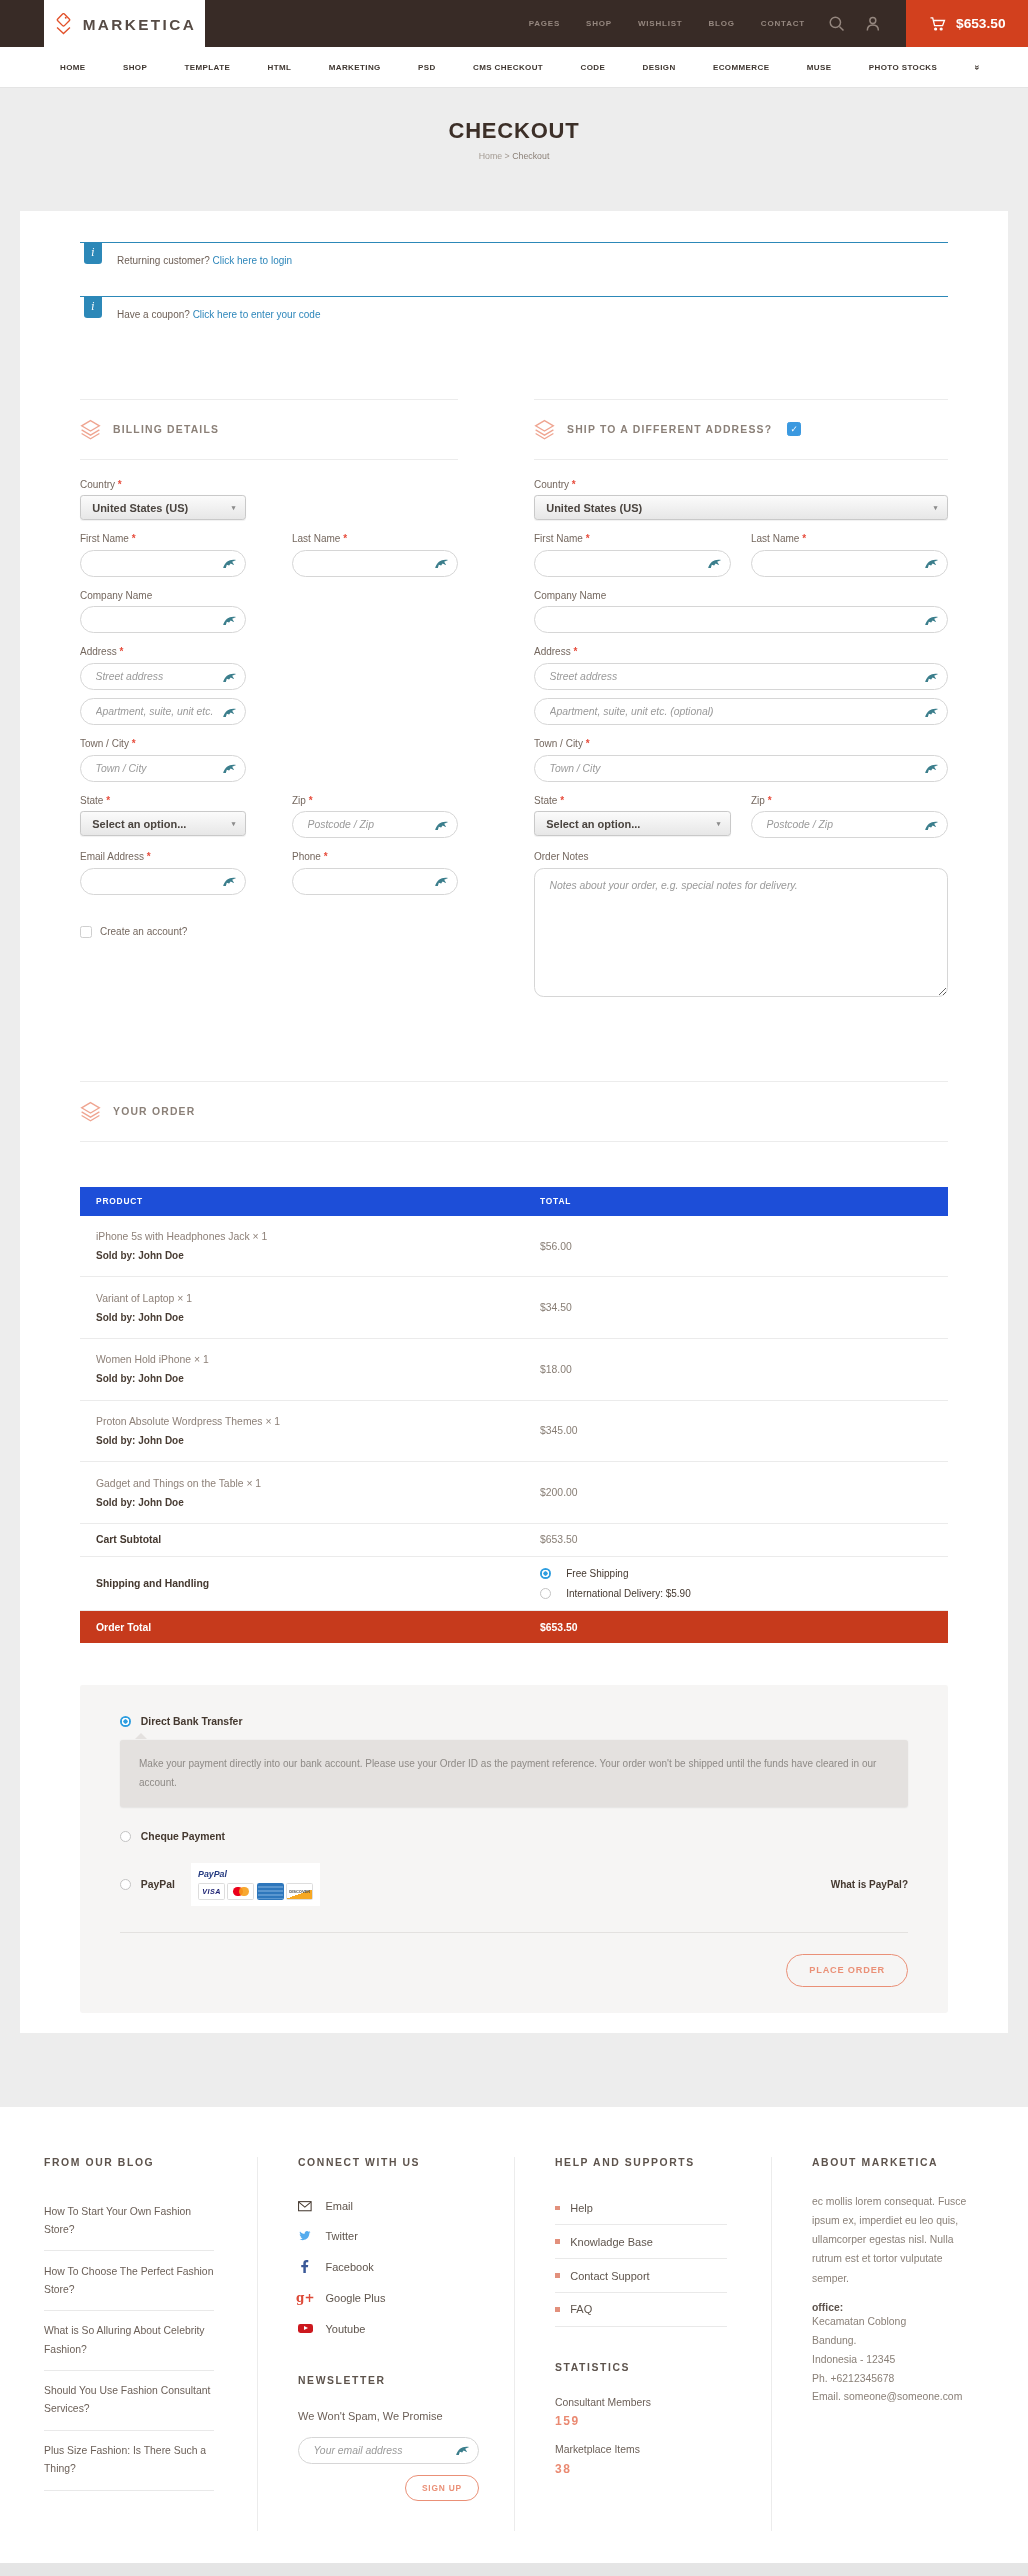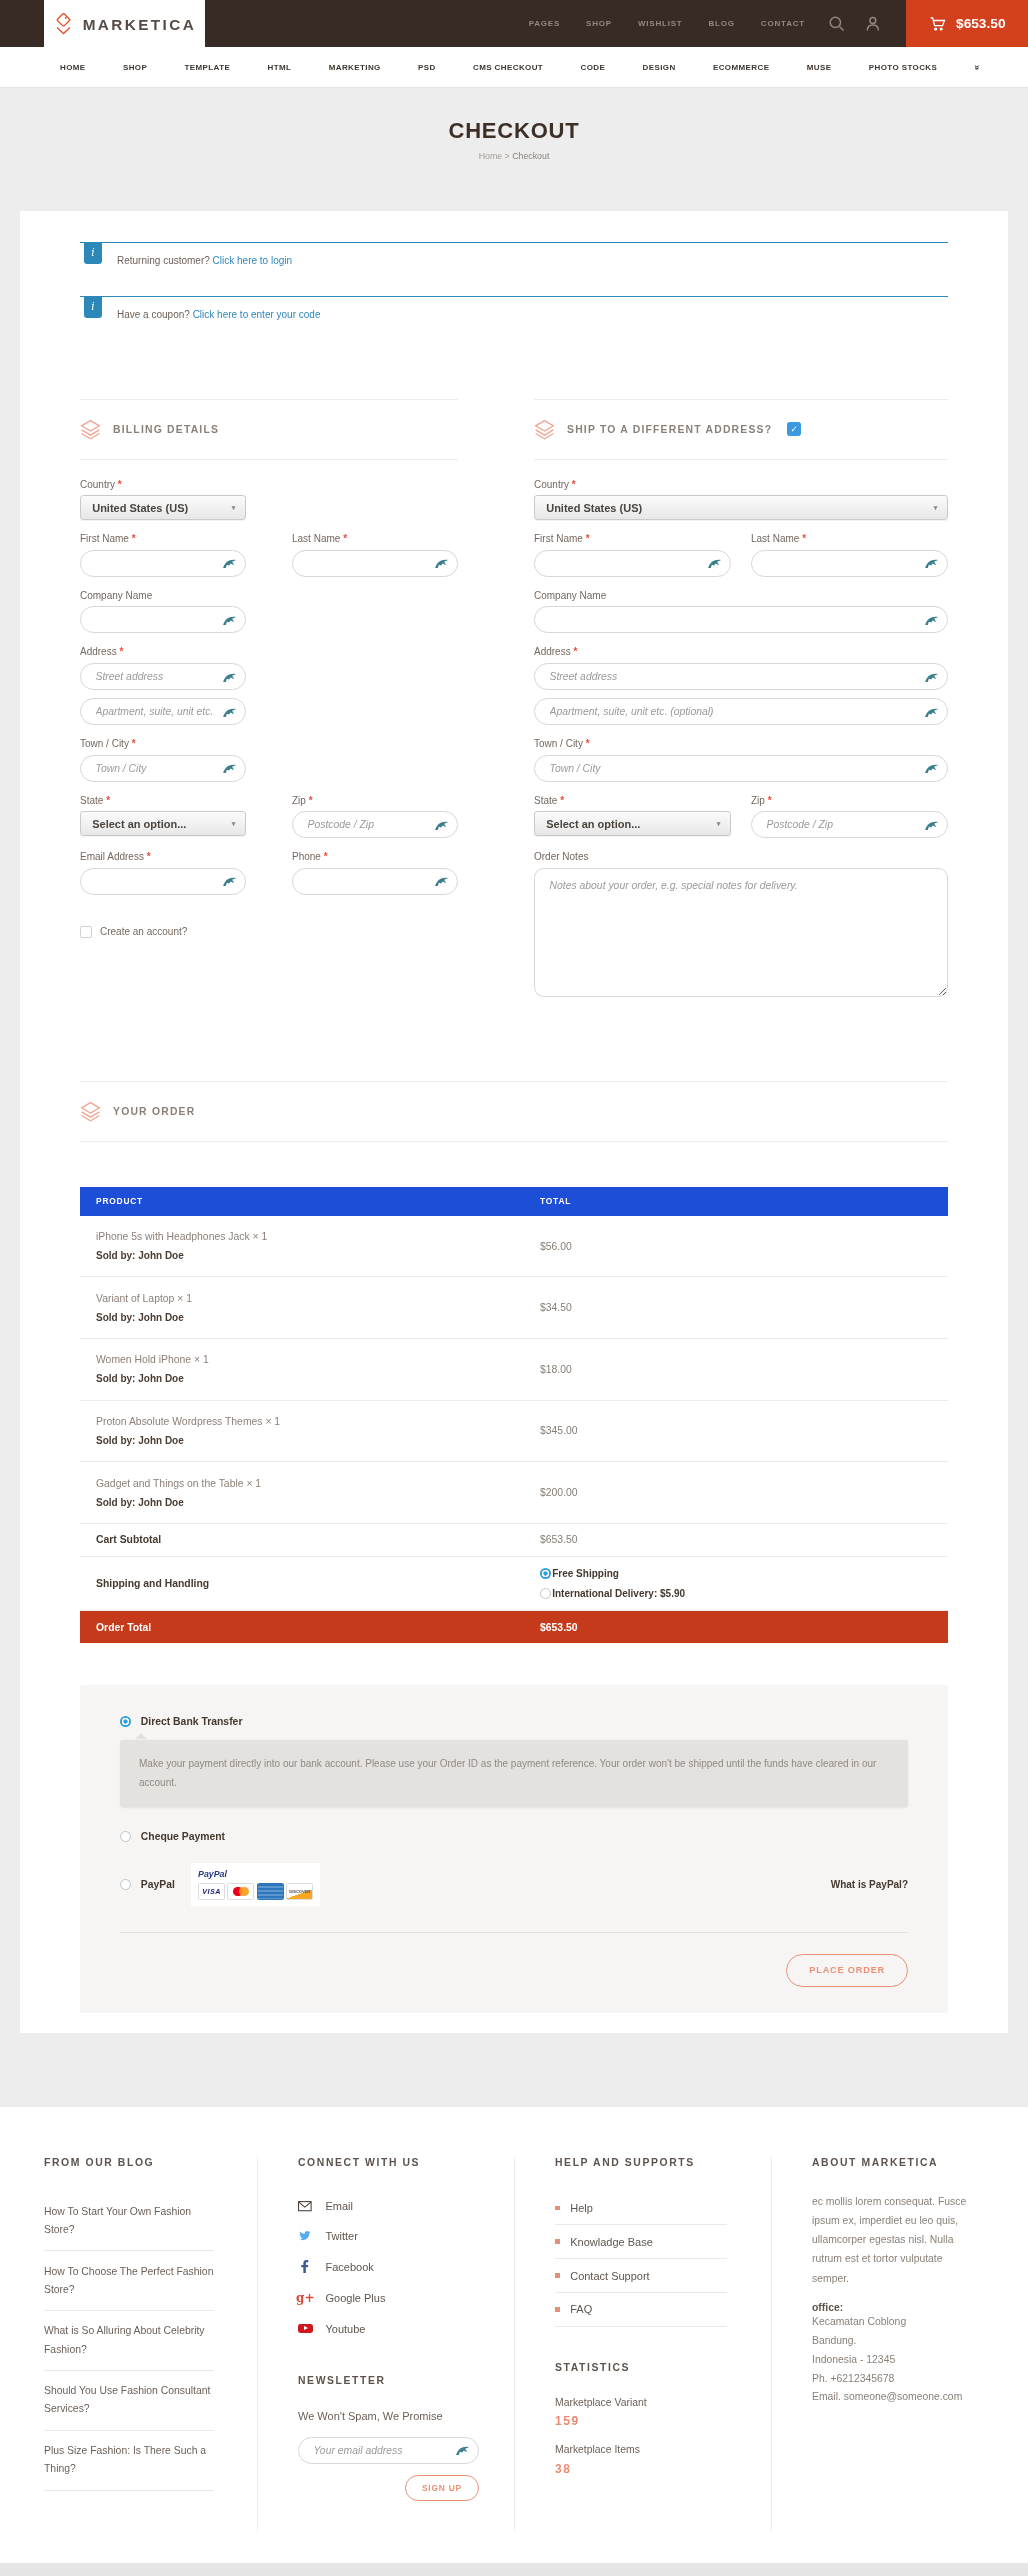--- a/index.html
+++ b/index.html
@@ -72,21 +72,21 @@
   .cell-product { flex: 0 0 53%; padding-left: 16px; }
   .cell-total { flex: 1; }
   .ot-row { display: flex; border-bottom: 0.8px solid #ebebeb; padding: 15.3px 0; align-items: center; }
   .ot-name { font-size: 10.4px; color: #8d8078; }
   .ot-sold { font-size: 10px; font-weight: bold; color: #483c33; margin-top: 8px; }
   .ot-price { font-size: 10.4px; color: #877d74; }
   .sum-row { display: flex; align-items: center; border-bottom: 0.8px solid #ebebeb; padding: 10.4px 0; }
   .sum-label { font-size: 10.4px; font-weight: bold; color: #44382f; }
   .ship-row { padding: 11.2px 0; align-items: center; }
   .ship-opts { display: flex; flex-direction: column; gap: 8.8px; }
-  .opt { display: flex; align-items: center; gap: 1px; font-size: 10px; font-weight: bold; color: #44382f; }
+  .opt { display: flex; align-items: center; gap: 15px; font-size: 10px; font-weight: normal; color: #44382f; }
   .radio { width: 11.2px; height: 11.2px; border-radius: 50%; border: 0.8px solid #c4c4c4; background: #fff; display: inline-block; cursor: pointer; flex: none; }
   .radio.checked { border: none; background: radial-gradient(circle, #2f9ee0 0 1.9px, #fff 2.4px 3.5px, #2f9ee0 4px); }
   .total-row { background: #c63a1c; color: #fff; display: flex; align-items: center; height: 32px; font-weight: bold; font-size: 10.4px; border-bottom: none; }
 
   
   .payment-panel { background: #f6f5f4; border-radius: 2.4px; margin-top: 42px; padding: 30.5px 40px 26px; }
   .pm-row { display: flex; align-items: center; gap: 9.6px; font-size: 10.4px; font-weight: bold; color: #44382f; }
   .pm-tooltip { position: relative; background: #e4e1df; border-radius: 3.2px; padding: 14.5px 19px; margin: 13px 0 24px; color: #8e8a86; font-size: 10px; line-height: 1.9; box-shadow: 0 0.8px 1.6px rgba(0,0,0,.08); }
   .pm-tooltip:before { content: ""; position: absolute; top: -6.4px; left: 14.5px; border: 6.4px solid transparent; border-bottom-color: #e4e1df; border-top: none; }
   .pm-row.cheque { margin-bottom: 21px; }
@@ -633,21 +633,21 @@
         <span class="bullet"></span>
         <span>Contact Support</span>
       </a>
     <a class="help-item">
         <span class="bullet"></span>
         <span>FAQ</span>
       </a>
 
     <div class="stats">
       <h3 class="ftitle">STATISTICS</h3>
-      <div class="stat-label">Marketplace Variant</div>
+      <div class="stat-label">Consultant Members</div>
       <div class="stat-value">159</div>
       <div class="stat-label">Marketplace Items</div>
       <div class="stat-value">38</div>
     </div>
   </div>
 
   <div class="fcol">
     <h3 class="ftitle">ABOUT MARKETICA</h3>
     <p class="about-text">ec mollis lorem consequat. Fusce ipsum ex, imperdiet eu leo quis, ullamcorper egestas nisl. Nulla rutrum est et tortor vulputate semper.</p>
     <div class="office-label">office:</div>

